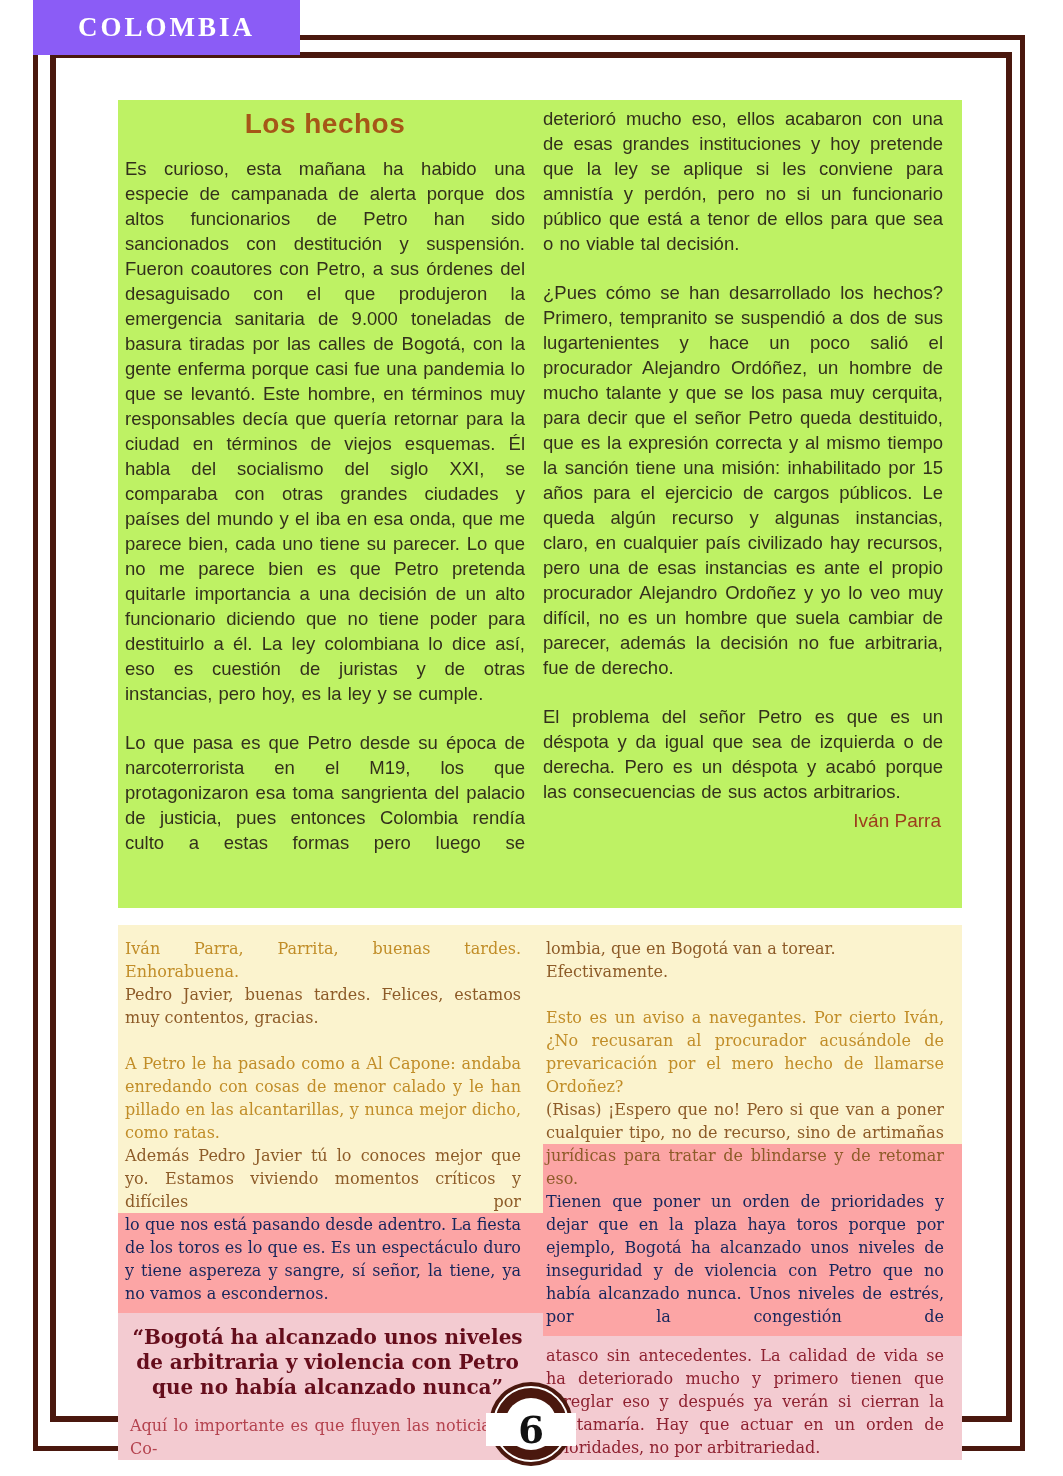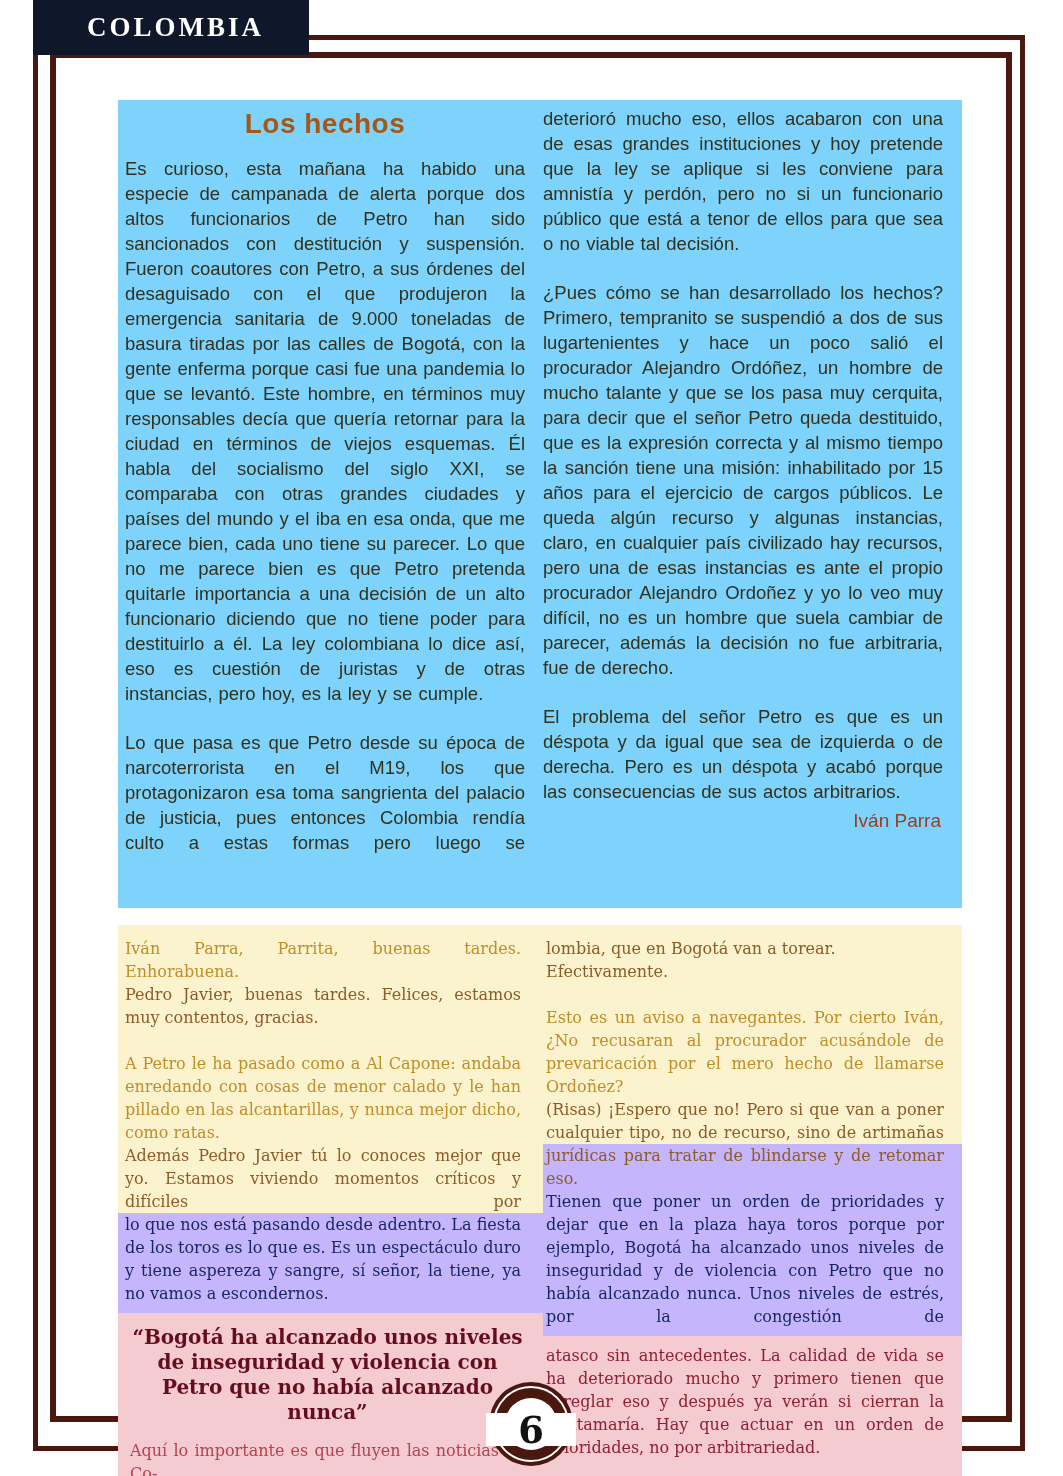--- a/index.html
+++ b/index.html
@@ -10,31 +10,31 @@
   
   .frame-outer{
     position:absolute;left:33px;top:35px;width:982px;height:1406px;
     border:5px solid #4a180e;
   }
   .frame-inner{
     position:absolute;left:50px;top:52px;width:950px;height:1358px;
     border:6px solid #4a180e;
   }
   .header-box{
-    position:absolute;left:33px;top:0;width:267px;height:55px;background:#0f172a;
-    display:flex;align-items:center;justify-content:center;z-index:3;padding-left:9px;
+    position:absolute;left:33px;top:0;width:267px;height:55px;background:#8b5cf6;
+    display:flex;align-items:center;justify-content:center;z-index:3;
   }
   .header-box span{
     color:#ffffff;font-family:"Liberation Serif",serif;font-weight:bold;
     font-size:27px;letter-spacing:3px;
   }
   
   .article{
     position:absolute;left:118px;top:100px;width:844px;height:808px;
-    background:#7dd3fc;display:flex;box-sizing:border-box;
+    background:#bef264;display:flex;box-sizing:border-box;
     padding:6px 19px 14px 7px;gap:18px;z-index:2;
   }
   .article .col{width:400px;}
   .title{
     margin:2px 0 16px;text-align:center;color:#a65617;
     font-size:28px;font-weight:bold;letter-spacing:.5px;
   }
   .body-p{
     margin:0 0 24px;color:#33301c;font-size:18.5px;line-height:25px;
     text-align:justify;word-spacing:1px;
@@ -58,21 +58,21 @@
   .seg{
     margin:0;font-family:"DejaVu Serif","Liberation Serif",serif;
     font-size:16px;line-height:23px;text-align:justify;
   }
   .icol-left .seg{padding:0 22px 0 7px;}
   .icol-right .seg{padding:0 18px 0 3px;}
   .gap{margin-top:23px;}
   .q{color:#c18d28;}
   .a{color:#8d5b28;}
   .navy{color:#16265c;}
-  .blue{background:#c4b5fd;}
+  .blue{background:#fca5a5;}
   .blue-pad{padding-bottom:8px !important;}
   .pink-block{background:#f3cbd1;}
   .grow{flex:1;}
   .icol-left .pink-block{box-sizing:border-box;padding:12px 14px 0 8px;}
   .icol-right .seg.pink-block{padding-top:8px;}
   .pull-quote{
     color:#650d1b;font-family:"DejaVu Serif","Liberation Serif",serif;
     font-weight:bold;font-size:20px;line-height:25px;text-align:center;margin:0 2px;
   }
   .qpink{color:#b4424e;margin-top:14px;}
@@ -119,21 +119,21 @@
   </div>
 
   <div class="interview">
     <div class="icol icol-left">
       <p class="seg q">Iván Parra, Parrita, buenas tardes. Enhorabuena.</p>
       <p class="seg a">Pedro Javier, buenas tardes. Felices, estamos muy contentos, gracias.</p>
       <p class="seg q gap">A Petro le ha pasado como a Al Capone: andaba enredando con cosas de menor calado y le han pillado en las alcantarillas, y nunca mejor dicho, como ratas.</p>
       <p class="seg a cont">Además Pedro Javier tú lo conoces mejor que yo. Estamos viviendo momentos críticos y difíciles por</p>
       <p class="seg navy blue blue-pad">lo que nos está pasando desde adentro. La fiesta de los toros es lo que es. Es un espectáculo duro y tiene aspereza y sangre, sí señor, la tiene, ya no vamos a escondernos.</p>
       <div class="pink-block grow">
-        <div class="pull-quote">“Bogotá ha alcanzado unos niveles de inseguridad y violencia con Petro que no había alcanzado nunca”</div>
+        <div class="pull-quote">“Bogotá ha alcanzado unos niveles de arbitraria y violencia con Petro que no había alcanzado nunca”</div>
         <p class="seg qpink cont" style="padding:0 4px;">Aquí lo importante es que fluyen las noticias de Co-</p>
       </div>
     </div>
     <div class="icol icol-right">
       <p class="seg a">lombia, que en Bogotá van a torear.</p>
       <p class="seg a">Efectivamente.</p>
       <p class="seg q gap">Esto es un aviso a navegantes. Por cierto Iván, ¿No recusaran al procurador acusándole de prevaricación por el mero hecho de llamarse Ordoñez?</p>
       <p class="seg a cont">(Risas) ¡Espero que no! Pero si que van a poner cualquier tipo, no de recurso, sino de artimañas</p>
       <p class="seg a blue cont">jurídicas para tratar de blindarse y de retomar eso.</p>
       <p class="seg navy blue blue-pad cont">Tienen que poner un orden de prioridades y dejar que en la plaza haya toros porque por ejemplo, Bogotá ha alcanzado unos niveles de inseguridad y de violencia con Petro que no había alcanzado nunca. Unos niveles de estrés, por la congestión de</p>

